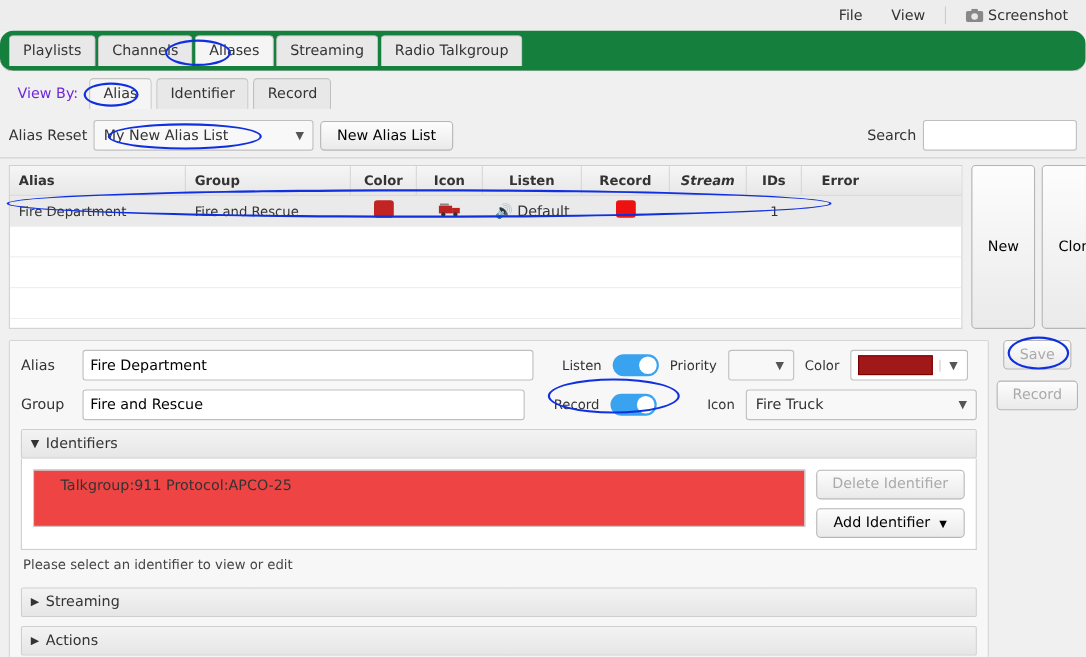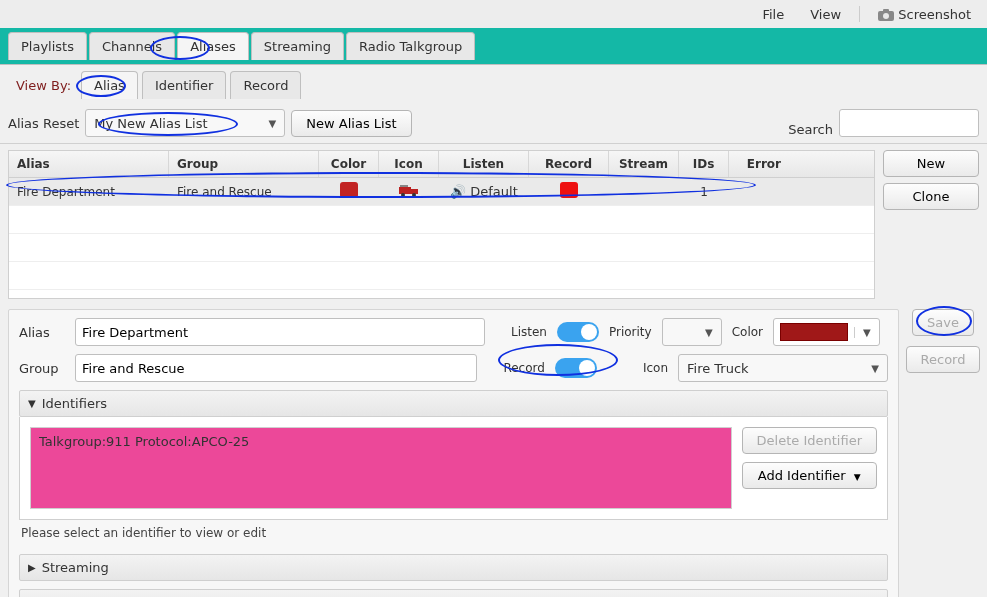--- a/index.html
+++ b/index.html
@@ -5,61 +5,61 @@
 * { box-sizing: border-box; margin: 0; padding: 0; font-family: "DejaVu Sans", Arial, sans-serif; font-size: 13px; }
 body { background: #f0f0f0; width: 987px; height: 597px; color: #333; position: relative; }
 
 
 .menubar { height: 28px; display: flex; align-items: center; padding: 0 6px; gap: 6px; background: #ededed; justify-content: flex-end; }
 .menubar .item { padding: 4px 10px; cursor: default; }
 .menubar .sep { width: 1px; height: 16px; background: #ccc; margin: 0 2px; }
 .cam-icon svg { vertical-align: -2px; }
 
 
-.tab-row { display: flex; padding: 4px 8px; gap: 0; background: #14b8a6; border-bottom: 1px solid #bfbfbf; }
+.tab-row { display: flex; padding: 4px 8px; gap: 0; background: #15803d; border-bottom: 1px solid #bfbfbf; border-radius: 12px; }
 .tab { padding: 6px 12px; background: #e8e8e8; border: 1px solid #bfbfbf; border-bottom: none; border-top-left-radius: 4px; border-top-right-radius: 4px; margin-right: 2px; cursor: default; }
 .tab.selected { background: #f5f5f5; }
 
 
 .sub-area { background: #f0f0f0; padding: 6px 8px; border-bottom: 1px solid #d0d0d0; }
 .viewby-row { display: flex; align-items: center; gap: 2px; }
-.viewby-label { color: #7f1d1d; padding: 6px 8px; }
+.viewby-label { color: #6d28d9; padding: 6px 8px; }
 .sub-tab { padding: 6px 12px; background: #e8e8e8; border: 1px solid #bfbfbf; border-bottom: none; border-top-left-radius: 4px; border-top-right-radius: 4px; margin-right: 2px; cursor: default; }
 .sub-tab.selected { background: #f5f5f5; }
 
 .aliaslist-row { display: flex; align-items: center; gap: 6px; margin-top: 10px; }
 .combo { display: inline-flex; align-items: center; justify-content: space-between; background: #f8f8f8; border: 1px solid #bfbfbf; border-radius: 3px; padding: 4px 8px; min-width: 200px; height: 28px; }
 .combo .tri { margin-left: 8px; color: #555; font-size: 10px; }
 .btn { background: linear-gradient(#fdfdfd,#eaeaea); border: 1px solid #b5b5b5; border-radius: 4px; padding: 5px 14px; cursor: default; }
-.search-group { margin-left: auto; display: flex; align-items: flex-end; gap: 6px; }
+.search-group { margin-left: auto; display: flex; align-items: center; gap: 6px; }
 .text-input { border: 1px solid #bfbfbf; border-radius: 3px; padding: 4px 6px; height: 28px; background: #fff; }
 
 
 .content { display: flex; gap: 8px; padding: 6px 8px; }
 .table-wrap { flex: 1; background: #fff; border: 1px solid #cfcfcf; }
 .table-head { display: flex; background: linear-gradient(#f6f6f6,#e7e7e7); border-bottom: 1px solid #cfcfcf; }
 .th { padding: 6px 8px; border-right: 1px solid #d7d7d7; text-align: center; font-weight: 600; font-size: 12px; }
 .table-body { min-height: 120px; }
 .tr { display: flex; border-bottom: 1px solid #eee; align-items: center; height: 28px; }
 .tr.sel { background: #eaeaea; }
 .td { padding: 4px 8px; font-size: 12px; }
 .col-alias { width: 160px; text-align: left; }
 .col-group { width: 150px; text-align: left; }
 .col-color { width: 60px; text-align: center; }
 .col-icon { width: 60px; text-align: center; }
 .col-listen { width: 90px; text-align: center; }
 .col-record { width: 80px; text-align: center; }
-.col-stream { width: 70px; text-align: center; }
+.col-stream { width: 70px; text-align: center; font-style: italic; }
 .col-ids { width: 50px; text-align: center; }
 .col-error { width: 60px; text-align: right; }
 
 .swatch { display: inline-block; width: 18px; height: 16px; border-radius: 3px; }
 .speaker-icon { color: #1a9e1a; font-weight: bold; }
 
-.side-buttons { width: 96px; display: flex; flex-direction: column; gap: 6px; }
+.side-buttons { width: 96px; display: flex; flex-direction: row; gap: 6px; }
 
 
 .detail { margin: 4px 8px 8px; display: flex; gap: 8px; }
 .detail-left { flex: 1; background: #f7f7f7; border: 1px solid #d5d5d5; border-radius: 2px; padding: 8px 10px; display: flex; flex-direction: column; gap: 8px; }
 .detail-right { width: 72px; display: flex; flex-direction: column; gap: 10px; align-items: center; }
 .field-row { display: flex; align-items: center; gap: 10px; }
 .field-row label { width: 46px; }
 .field-row .text-input { flex: 1; max-width: 410px; }
 
 .toggle { position: relative; width: 42px; height: 20px; border-radius: 10px; background: #3aa3ef; }
@@ -68,21 +68,21 @@
 .combo-sm { min-width: 60px; }
 .combo-med { min-width: 210px; }
 
 .color-combo { display: inline-flex; align-items: center; border: 1px solid #bfbfbf; border-radius: 3px; background: #fff; height: 28px; }
 .color-combo .swatch-lg { width: 68px; height: 18px; margin: 0 6px; border: 1px solid #7a0000; }
 .color-combo .tri { padding: 0 8px; border-left: 1px solid #ccc; color: #555; font-size: 10px; }
 
 .section-head { background: linear-gradient(#f3f3f3,#e6e6e6); border: 1px solid #cfcfcf; border-radius: 2px; padding: 5px 8px; display: flex; align-items: center; gap: 6px; cursor: default; }
 .section-head .arrow { font-size: 10px; color: #333; }
 .section-body { border: 1px solid #cfcfcf; border-top: none; padding: 10px; display: flex; gap: 10px; background: #fff; }
-.list-box { flex: 1; border: 1px solid #cfcfcf; height: 82px; padding: 6px 8px; background: #ec4899; }
+.list-box { flex: 1; border: 1px solid #cfcfcf; height: 52px; padding: 6px 24px; background: #ef4444; }
 .id-btns { display: flex; flex-direction: column; gap: 8px; }
 .btn.disabled { color: #aaa; }
 .hint { color: #444; padding: 6px 2px; font-size: 12px; }
 
 
 .anno { position: absolute; border: 2px solid #1030e0; border-radius: 50%; pointer-events: none; }
 </style>
 </head>
 <body>
 

